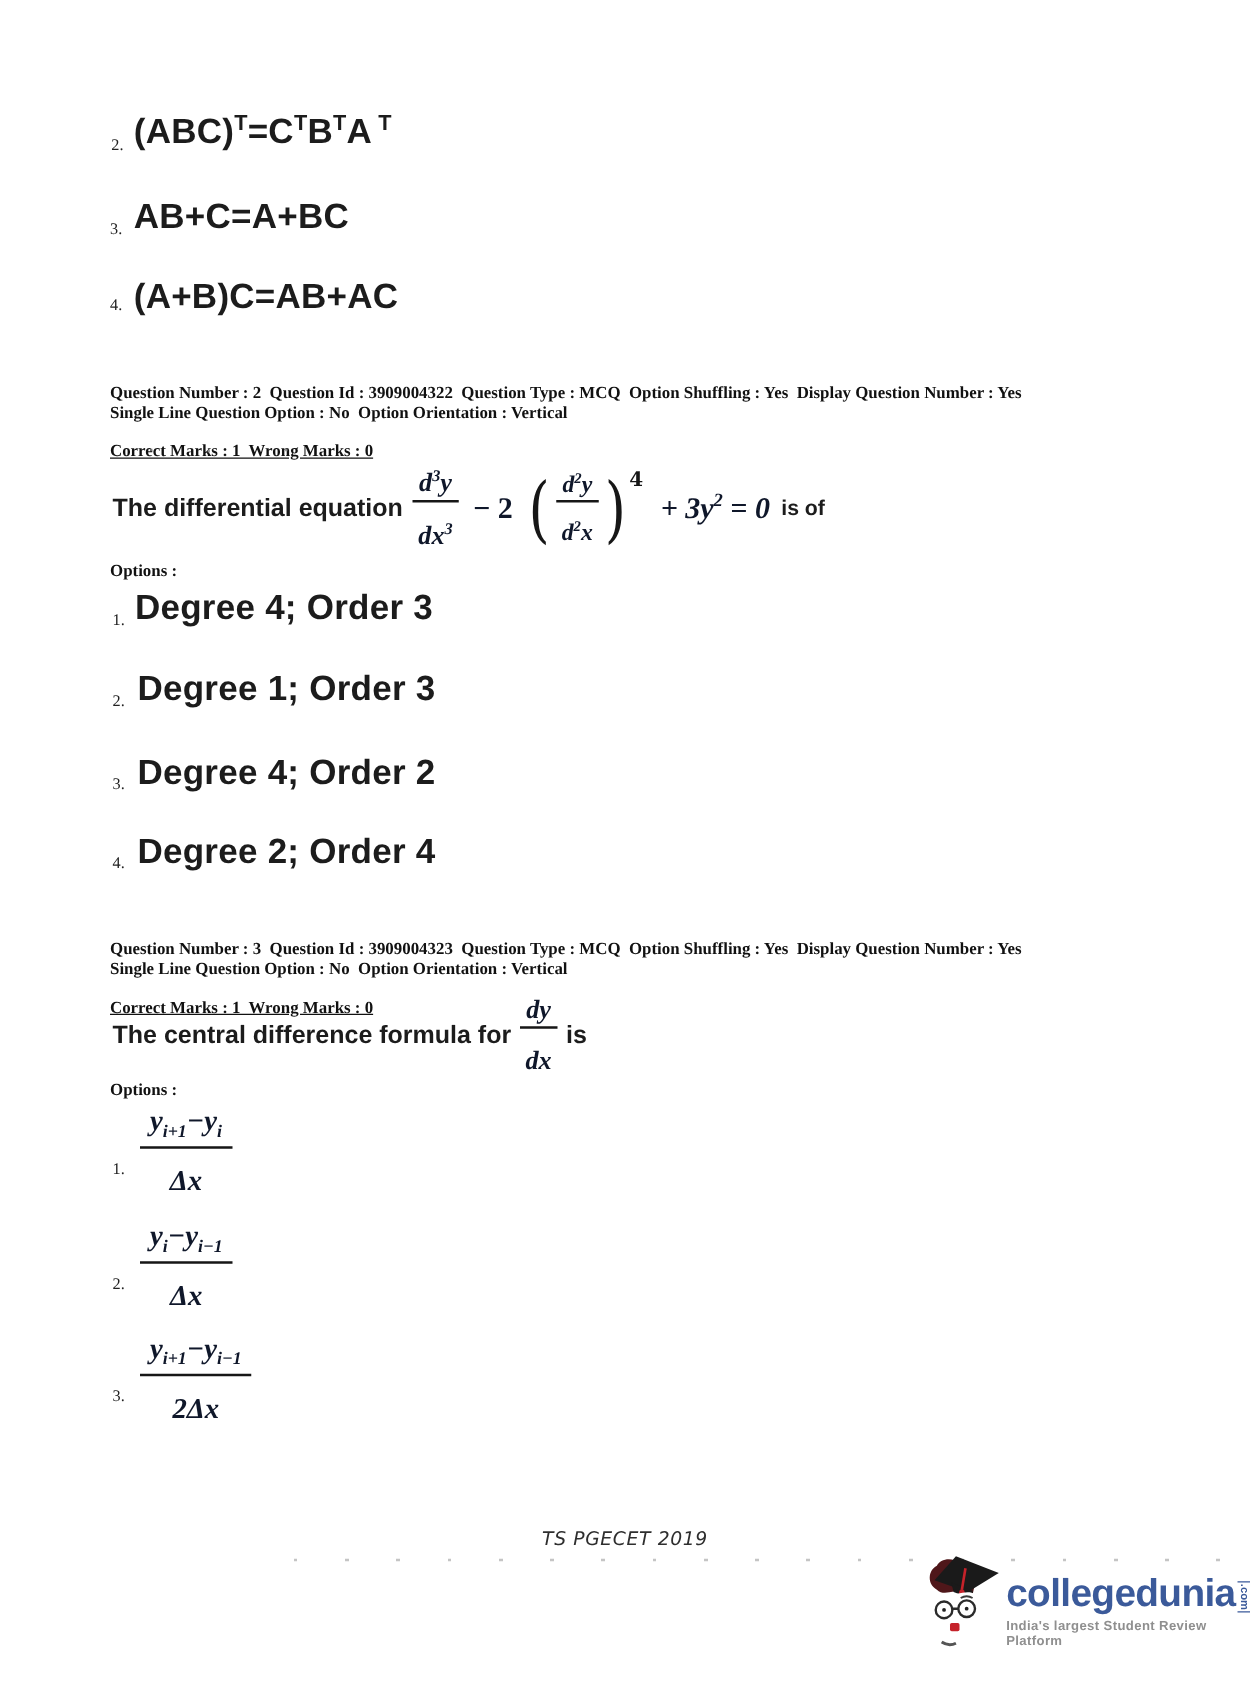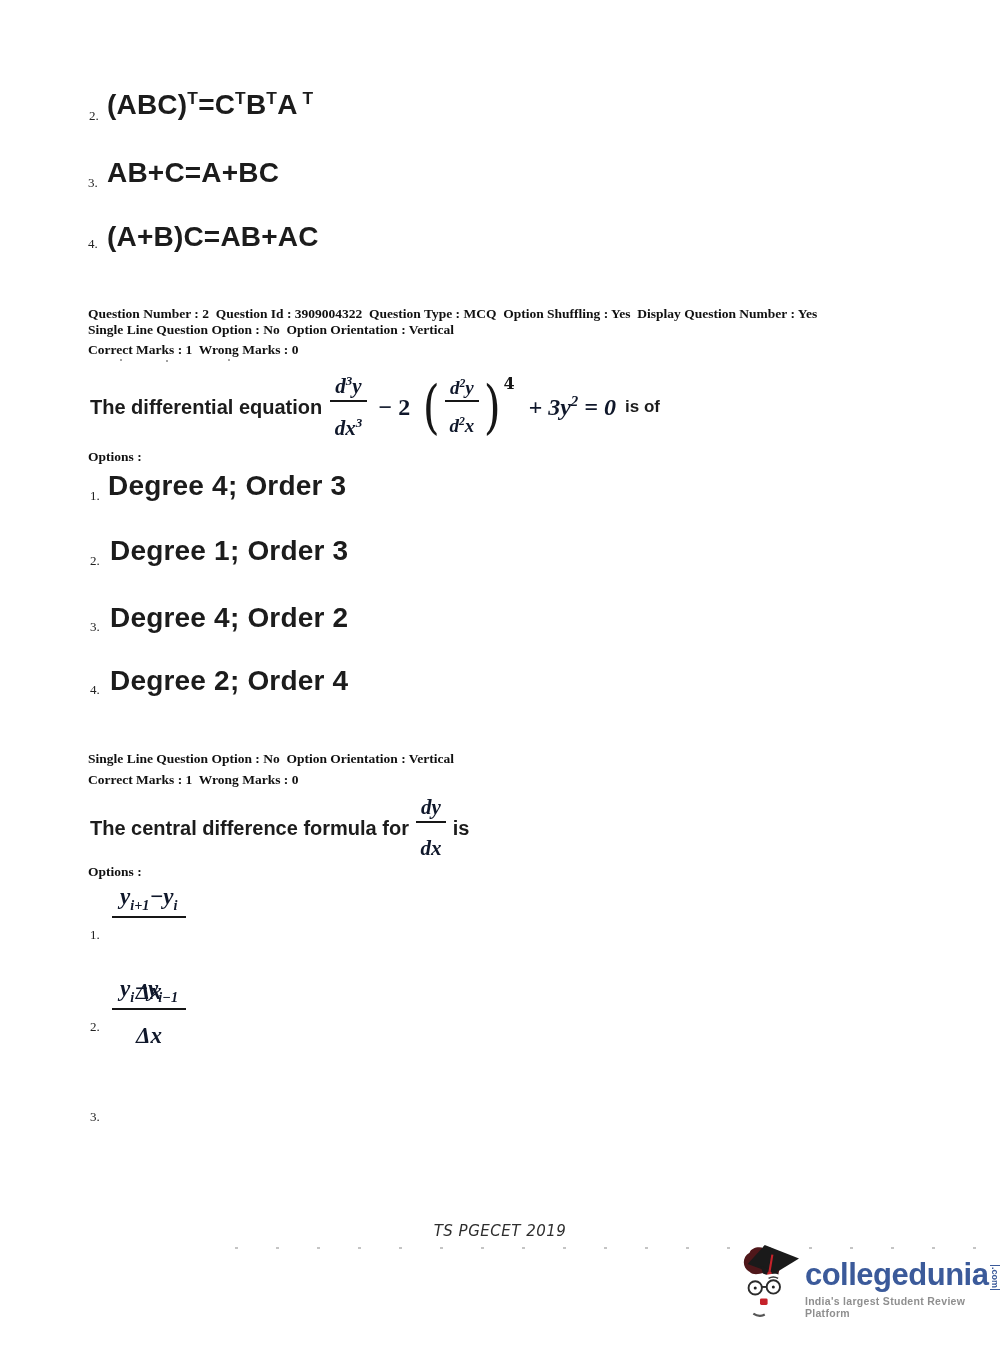--- a/index.html
+++ b/index.html
@@ -6,21 +6,21 @@
   html,body { background:#ffffff; }
   .page {
     position:relative; width:1000px; height:1353px; background:#ffffff;
     font-family:"Liberation Sans", sans-serif; color:#1b1b1b; overflow:hidden;
   }
   .abs { position:absolute; }
 
   
   .meta { font-family:"Liberation Serif", serif; font-weight:bold; font-size:13.5px;
           color:#111; line-height:15.5px; white-space:pre-wrap; }
-  .meta-gap { margin-top:5px; }
+  .meta-gap { margin-top:16px;text-decoration:underline; }
 
   
   .num-label { font-family:"Liberation Serif", serif; font-size:13px; color:#222; }
 
   
   .opt-text { font-family:"Liberation Sans", sans-serif; font-weight:600;
               font-size:28px; color:#1c1c1c; letter-spacing:0.2px; }
   .stem { font-family:"Liberation Sans", sans-serif; font-weight:600;
           font-size:20px; color:#1c1c1c; }
   .stem.small { font-size:17px; }
@@ -111,48 +111,53 @@
   <div class="abs num-label" style="left:90px; top:553px;">2.</div>
   <div class="abs opt-text" style="left:110px; top:535px;">Degree 1; Order 3</div>
 
   <div class="abs num-label" style="left:90px; top:619px;">3.</div>
   <div class="abs opt-text" style="left:110px; top:602px;">Degree 4; Order 2</div>
 
   <div class="abs num-label" style="left:90px; top:682px;">4.</div>
   <div class="abs opt-text" style="left:110px; top:665px;">Degree 2; Order 4</div>
 
   <div class="abs" style="left:88px; top:751px; width:880px;">
+    <div class="meta">Question Number : 3  Question Id : 3909004323  Question Type : MCQ  Option Shuffling : Yes  Display Question Number : Yes</div>
     <div class="meta">Single Line Question Option : No  Option Orientation : Vertical</div>
     <div class="meta meta-gap">Correct Marks : 1  Wrong Marks : 0</div>
   </div>
 
   <div class="abs eqrow" style="left:90px; top:799px; height:58px;">
     <span class="stem">The central difference formula for</span>
     <span class="frac math" style="font-size:21px; margin-left:7px;">
       <span class="fnum"><span>dy</span></span>
       <span class="fden"><span>dx</span></span>
     </span>
     <span class="stem" style="margin-left:7px;">is</span>
   </div>
 
   <div class="abs meta" style="left:88px; top:864px;">Options :</div>
 
   <div class="abs num-label" style="left:90px; top:927px;">1.</div>
-  <div class="abs frac math frac-opt" style="left:112px; top:884px;gap:48px;">
+  <div class="abs frac math frac-opt" style="left:112px; top:884px;">
     <span class="fnum"><span>y</span><sub>i+1</sub><span>−y</span><sub>i</sub></span>
     <span class="fden"><span>Δx</span></span>
   </div>
 
   <div class="abs num-label" style="left:90px; top:1019px;">2.</div>
   <div class="abs frac math frac-opt" style="left:112px; top:976px;">
     <span class="fnum"><span>y</span><sub>i</sub><span>−y</span><sub>i−1</sub></span>
     <span class="fden"><span>Δx</span></span>
   </div>
 
   <div class="abs num-label" style="left:90px; top:1109px;">3.</div>
+  <div class="abs frac math frac-opt" style="left:112px; top:1066px;">
+    <span class="fnum"><span>y</span><sub>i+1</sub><span>−y</span><sub>i−1</sub></span>
+    <span class="fden"><span>2Δx</span></span>
+  </div>
 
   <div class="abs exam-title" style="left:0; right:0; top:1222px;">TS PGECET 2019</div>
   <div class="abs dotline" style="left:235px; top:1247px; width:748px;"></div>
 
   <div class="abs logo" style="left:740px; top:1241px;">
     <svg width="64" height="90" viewBox="0 0 64 90">
 
       <path d="M10,30 C2,26 2,14 10,10 C12,4 24,2 28,8 C34,4 44,8 44,16 L40,34 C32,24 18,38 10,30 Z" fill="#4f171a"></path>
 
       <polygon points="26,2 62,16 36,32 8,22" fill="#1a1a1a"></polygon>

